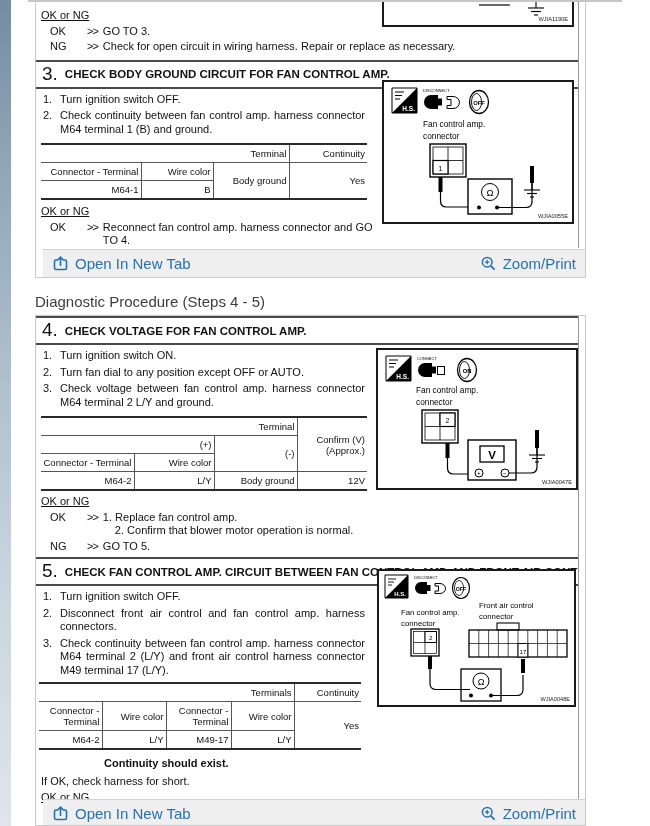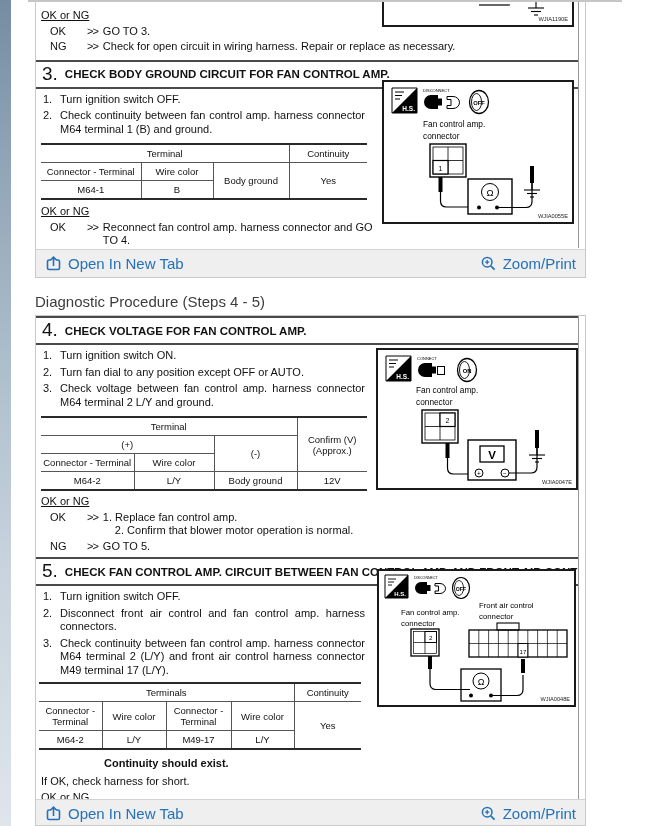--- a/index.html
+++ b/index.html
@@ -11,21 +11,21 @@
 
   .widget { position:absolute; left:35px; width:551px; background:#fff;
     border:1px solid #c9c9c9; overflow:hidden; }
   .widget1 { top:2px; height:276px; border-top:none; }
   .widget2 { top:315px; height:511px; }
   .doc { position:absolute; left:0; top:0; width:543px; background:#fff;
     border-right:1px solid #979797; font-size:11px; line-height:13.5px; }
   .doc1 { height:246px; }
   .doc2 { height:483px; }
 
-  .toolbar { position:absolute; left:0; right:0; bottom:0; height:28px; background:#efefef;
+  .toolbar { position:absolute; left:7px; right:0; bottom:0; height:28px; background:#efefef;
     border-top:1px solid #d2d2d2; display:flex; align-items:center; justify-content:space-between;
     padding:8px 9px; }
   .widget2 .toolbar { bottom:auto; top:483px; height:28px; }
   .tb-link { display:flex; align-items:center; gap:6px; color:#2471b8; font-size:15px; cursor:pointer; }
   .tb-link svg { display:block; }
 
   .section-heading { position:absolute; left:35px; top:293px; font-size:15px; color:#3d3d3d; }
 
   .okng-label { margin:4px 0 0 5px; text-decoration:underline; }
   .res-line { display:flex; padding-left:14px; margin-top:2px; }
@@ -39,21 +39,21 @@
     margin-top:6px; padding:2px 0 3px 6px; display:flex; align-items:flex-end; gap:7px; }
   .step-num { font-size:19px; line-height:20px; flex:none; }
   .step-title { font-weight:bold; font-size:11.5px; padding-bottom:2px; white-space:nowrap; overflow:hidden; }
 
   .steps { margin:4px 0 7px 0; }
   .li { display:flex; margin:2px 0 3px 0; }
   .li-num { width:24px; padding-left:7px; flex:none; }
   .li-text { width:305px; text-align:justify; }
 
   .dtable { border-collapse:collapse; border-top:2px solid #2a2a2a; border-bottom:2px solid #2a2a2a;
-    font-size:9.5px; line-height:11px; text-align:center; margin-left:5px; }
+    font-size:9.5px; line-height:11px; text-align:right; margin-left:5px; }
   .dtable td { border:1px solid #555; padding:3px 2px; vertical-align:middle; }
   .dtable tr:first-child td { border-top:none; }
   .dtable td:first-child { border-left:none; }
   .dtable td:last-child { border-right:none; }
   .nowrap { white-space:nowrap; }
   .t1 { width:326px; } .t2 { width:326px; } .t3 { width:322px; margin-left:3px; }
 
   .bold-note { font-weight:bold; margin:7px 0 0 68px; }
   .plain-note { margin:4px 0 0 5px; }
 

